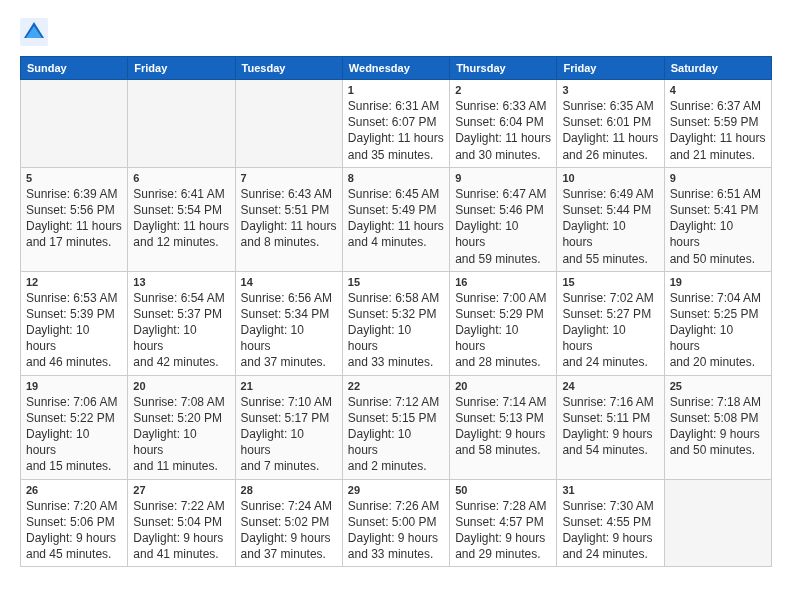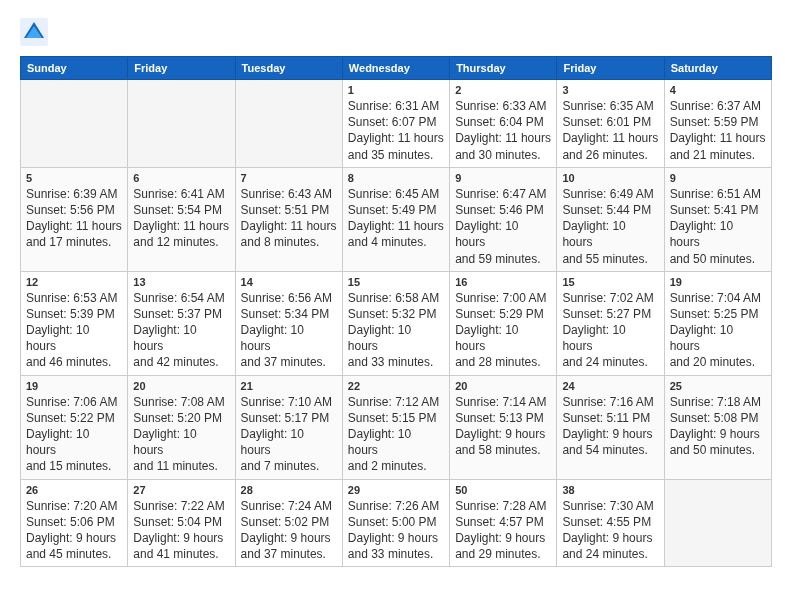--- a/index.html
+++ b/index.html
@@ -253,20 +253,20 @@
           </td>
           <td>
             <span class="day-num">29</span>
             <div class="day-info">Sunrise: 7:26 AM<br>Sunset: 5:00 PM<br>Daylight: 9 hours<br>and 33 minutes.</div>
           </td>
           <td>
             <span class="day-num">50</span>
             <div class="day-info">Sunrise: 7:28 AM<br>Sunset: 4:57 PM<br>Daylight: 9 hours<br>and 29 minutes.</div>
           </td>
           <td>
-            <span class="day-num">38</span>
+            <span class="day-num">31</span>
             <div class="day-info">Sunrise: 7:30 AM<br>Sunset: 4:55 PM<br>Daylight: 9 hours<br>and 24 minutes.</div>
           </td>
           <td class="empty"></td>
         </tr>
       </tbody>
   </table>
 </div>
 
 </body></html>

